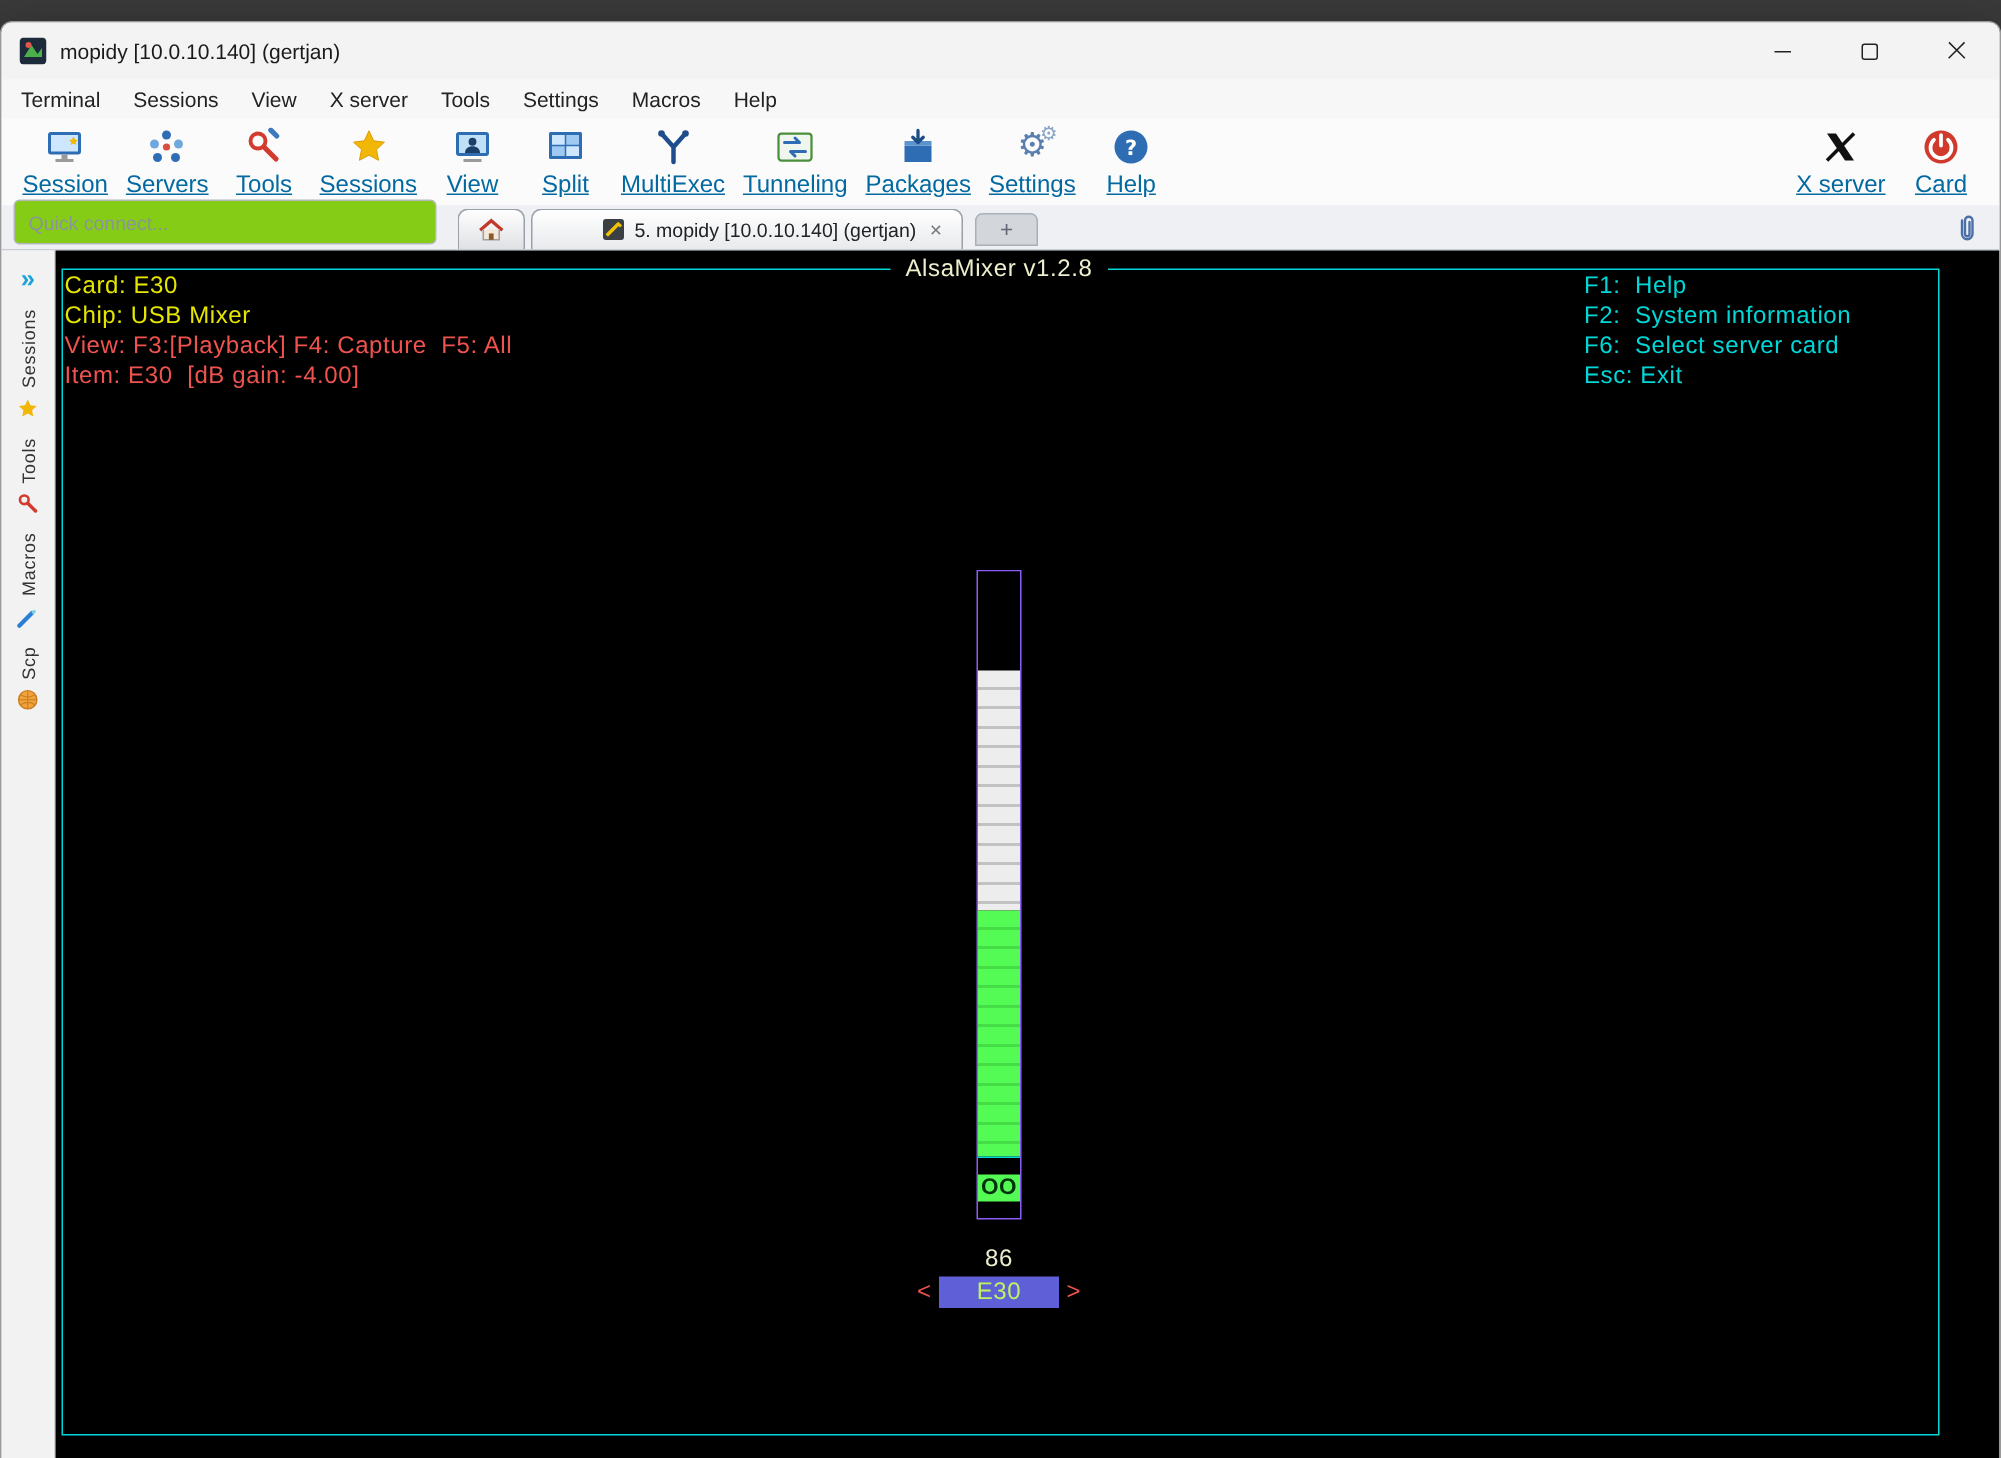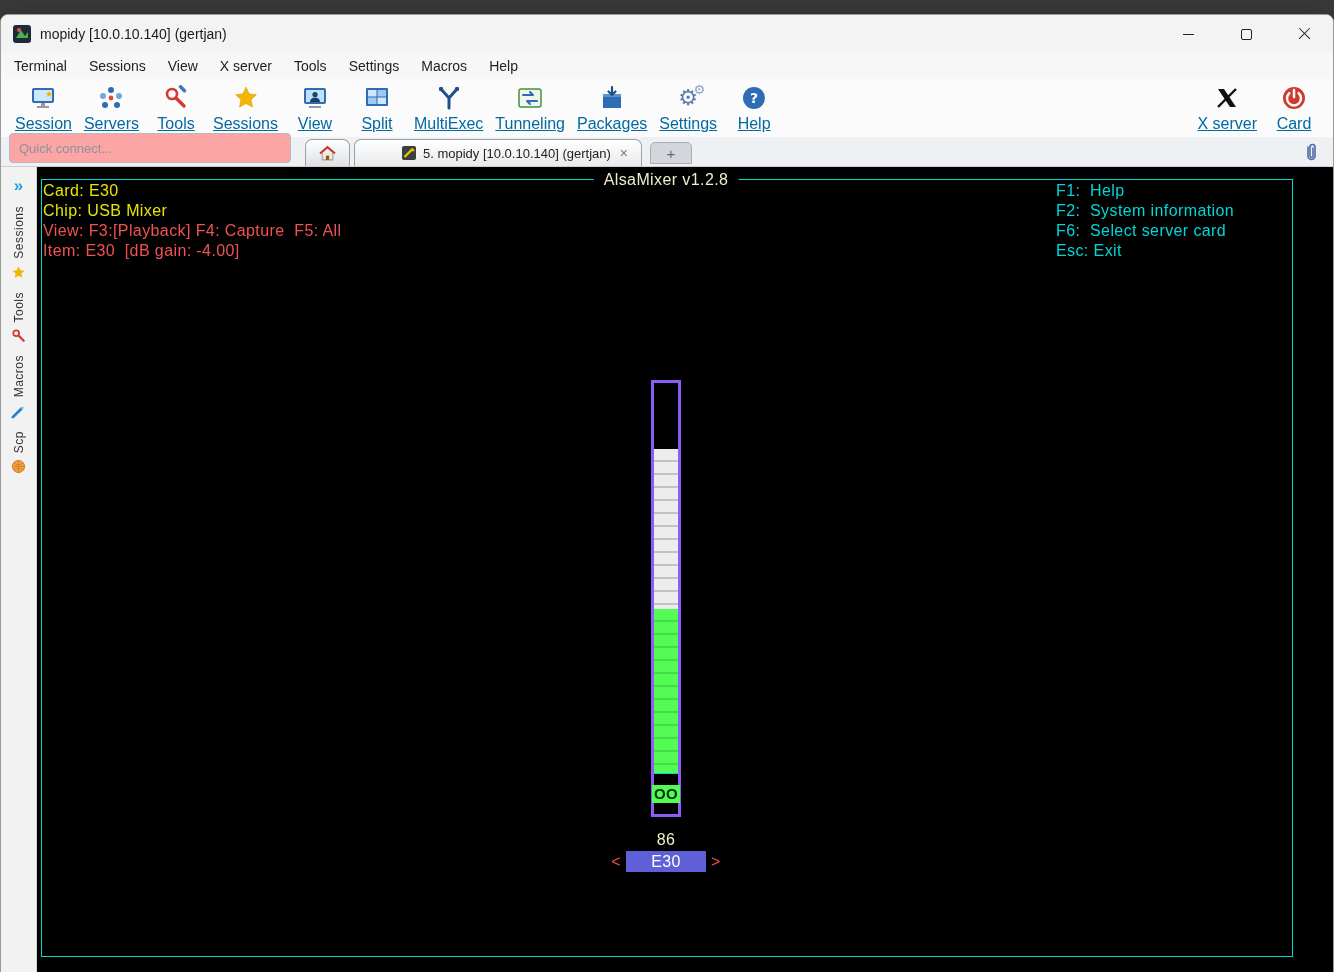--- a/index.html
+++ b/index.html
@@ -76,21 +76,21 @@
     height:30px; flex:0 0 30px;
     background:#eef0f3;
     display:flex; align-items:flex-end;
     padding:0 8px 0 8px;
     border-bottom:1px solid #c9cdd3;
   }
   .quick-connect {
     width:282px; height:23px;
     margin-bottom:3px;
     border:1px solid #b4b9c0; border-radius:4px;
-    background:#fca5a5; padding:14px 9px;
+    background:#84cc16; padding:14px 9px;
     font-size:13px; color:#444;
     font-family:"Liberation Sans", sans-serif;
     outline:none;
   }
   .quick-connect::placeholder { color:#8d939c; }
   .tab {
     display:flex; align-items:center; gap:7px;
     height:27px; padding:0 11px;
     background:linear-gradient(#fefefe,#dfe1e4);
     border:1px solid #9aa0a8; border-bottom:none;
@@ -147,21 +147,21 @@
   .info-block { position:absolute; left:6px; top:14px; z-index:2; }
   .help-block { position:absolute; left:1019px; top:14px; z-index:2; }
   .tline { display:block; white-space:pre; }
   .c-yellow { color:#e5e500; }
   .c-red { color:#ef5350; }
   .c-cyan { color:#00d7d7; }
 
   
   .bar-outer {
     position:absolute; left:614px; top:213px; width:30px;
-    border:3px solid #8b5cf6;
+    border:1px solid #8b5cf6;
     display:flex; flex-direction:column;
   }
   .bar-vol { height:390px; display:flex; flex-direction:column; }
   .bar-empty { height:66px; background:#000; }
   .bar-white {
     height:160px;
     background:repeating-linear-gradient(to bottom,#ededed 0px,#ededed 11px,#c2c2c2 11px,#c2c2c2 13px);
   }
   .bar-green {
     flex:1;
@@ -177,21 +177,21 @@
     position:absolute; left:584px; top:663px; width:90px;
     text-align:center; color:#eeeecd; white-space:pre; 
   }
   .ctl-select {
     position:absolute; left:559px; top:684px; width:140px; height:21px;
     display:flex; align-items:center; justify-content:center; gap:5px;
   }
   .ctl-arrow { color:#ef5350; white-space:pre; }
   .ctl-name {
     width:80px; height:21px; line-height:21px; text-align:center;
-    background:#5f5fd7; color:#ffffff; white-space:pre;
+    background:#5f5fd7; color:#bef264; white-space:pre;
   }
 </style>
 </head>
 <body>
 
 <div class="window">
 
   <div class="titlebar">
     <span class="app-icon">
       <svg width="18" height="18" viewBox="0 0 18 18">

